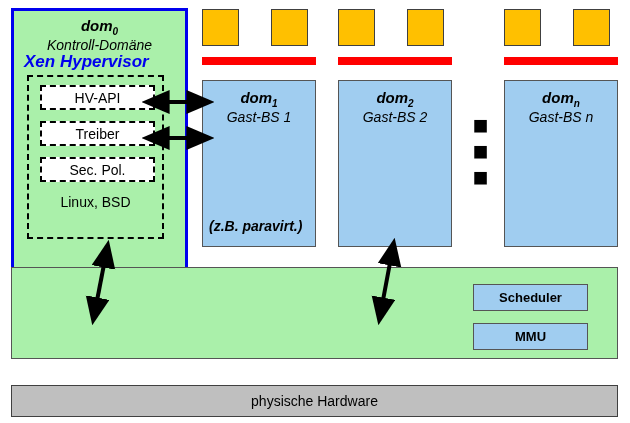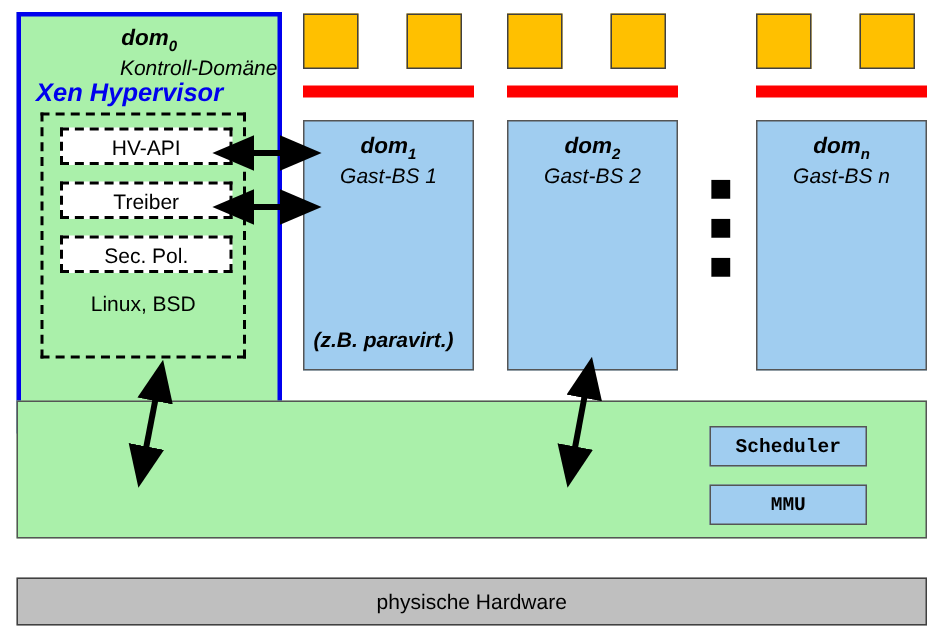--- a/index.html
+++ b/index.html
@@ -45,21 +45,21 @@
     font-size: 10px;
     font-weight: bold;
     font-style: italic;
     vertical-align: sub;
   }
   .dom0-subtitle {
     position: absolute;
     left: 0;
     top: 26px;
     width: 100%;
-    text-align: right;
+    text-align: center;
     font-size: 14px;
     font-style: italic;
     color: #000000;
   }
 
   .dom0-inner {
     position: absolute;
     left: 13px;
     top: 64px;
     width: 137px;
@@ -191,32 +191,31 @@
     left: 24px;
     top: 52px;
     font-size: 17px;
     font-weight: bold;
     font-style: italic;
     color: #0000ee;
   }
   .hv-mod {
     position: absolute;
     left: 461px;
-    width: 105px;
+    width: 115px;
     height: 27px;
     background: #a0cdf0;
     border: 1.5px solid #555555;
     box-sizing: border-box;
     display: flex;
     align-items: center;
     justify-content: center;
     font-size: 13px;
     font-weight: bold;
     color: #000000;
-    font-family: Liberation Mono, monospace;
   }
   .hv-mod.m0 { top: 16px; }
   .hv-mod.m1 { top: 55px; }
 
   
   .hw-box {
     position: absolute;
     left: 11px;
     top: 385px;
     width: 607px;

